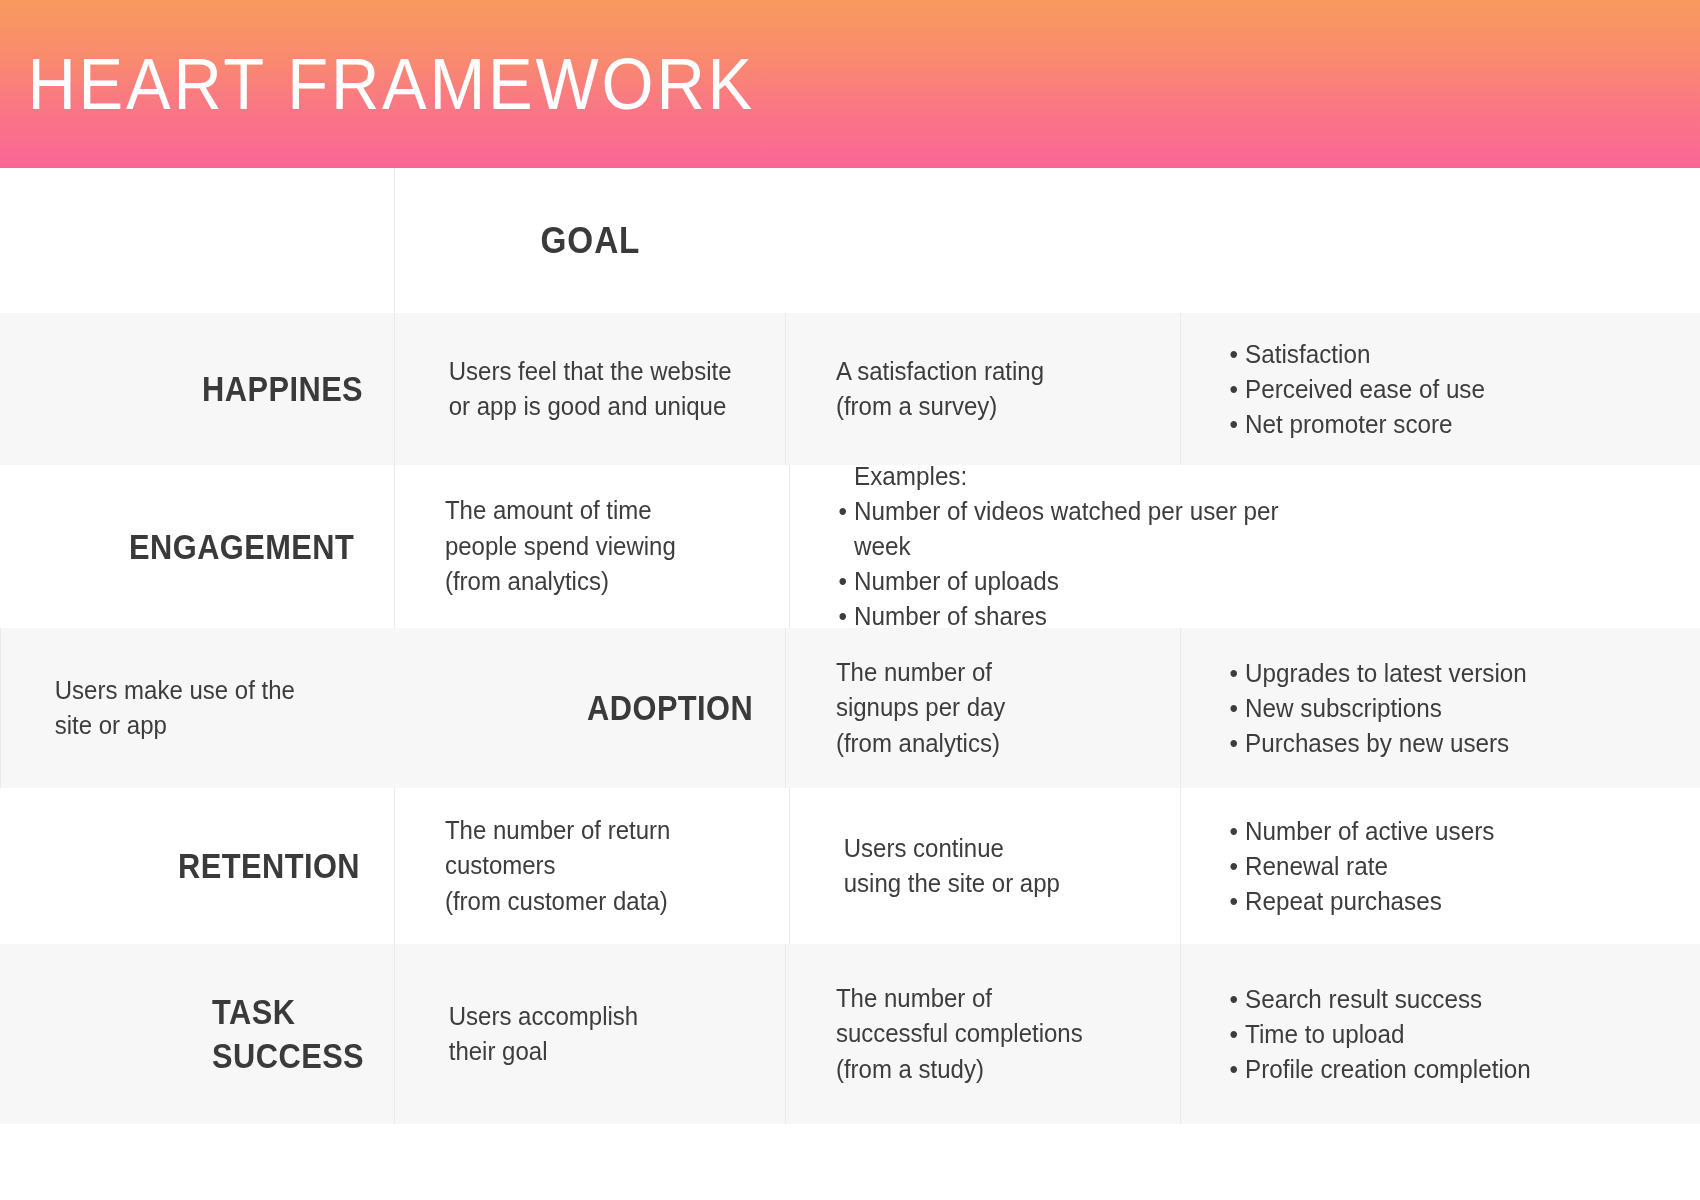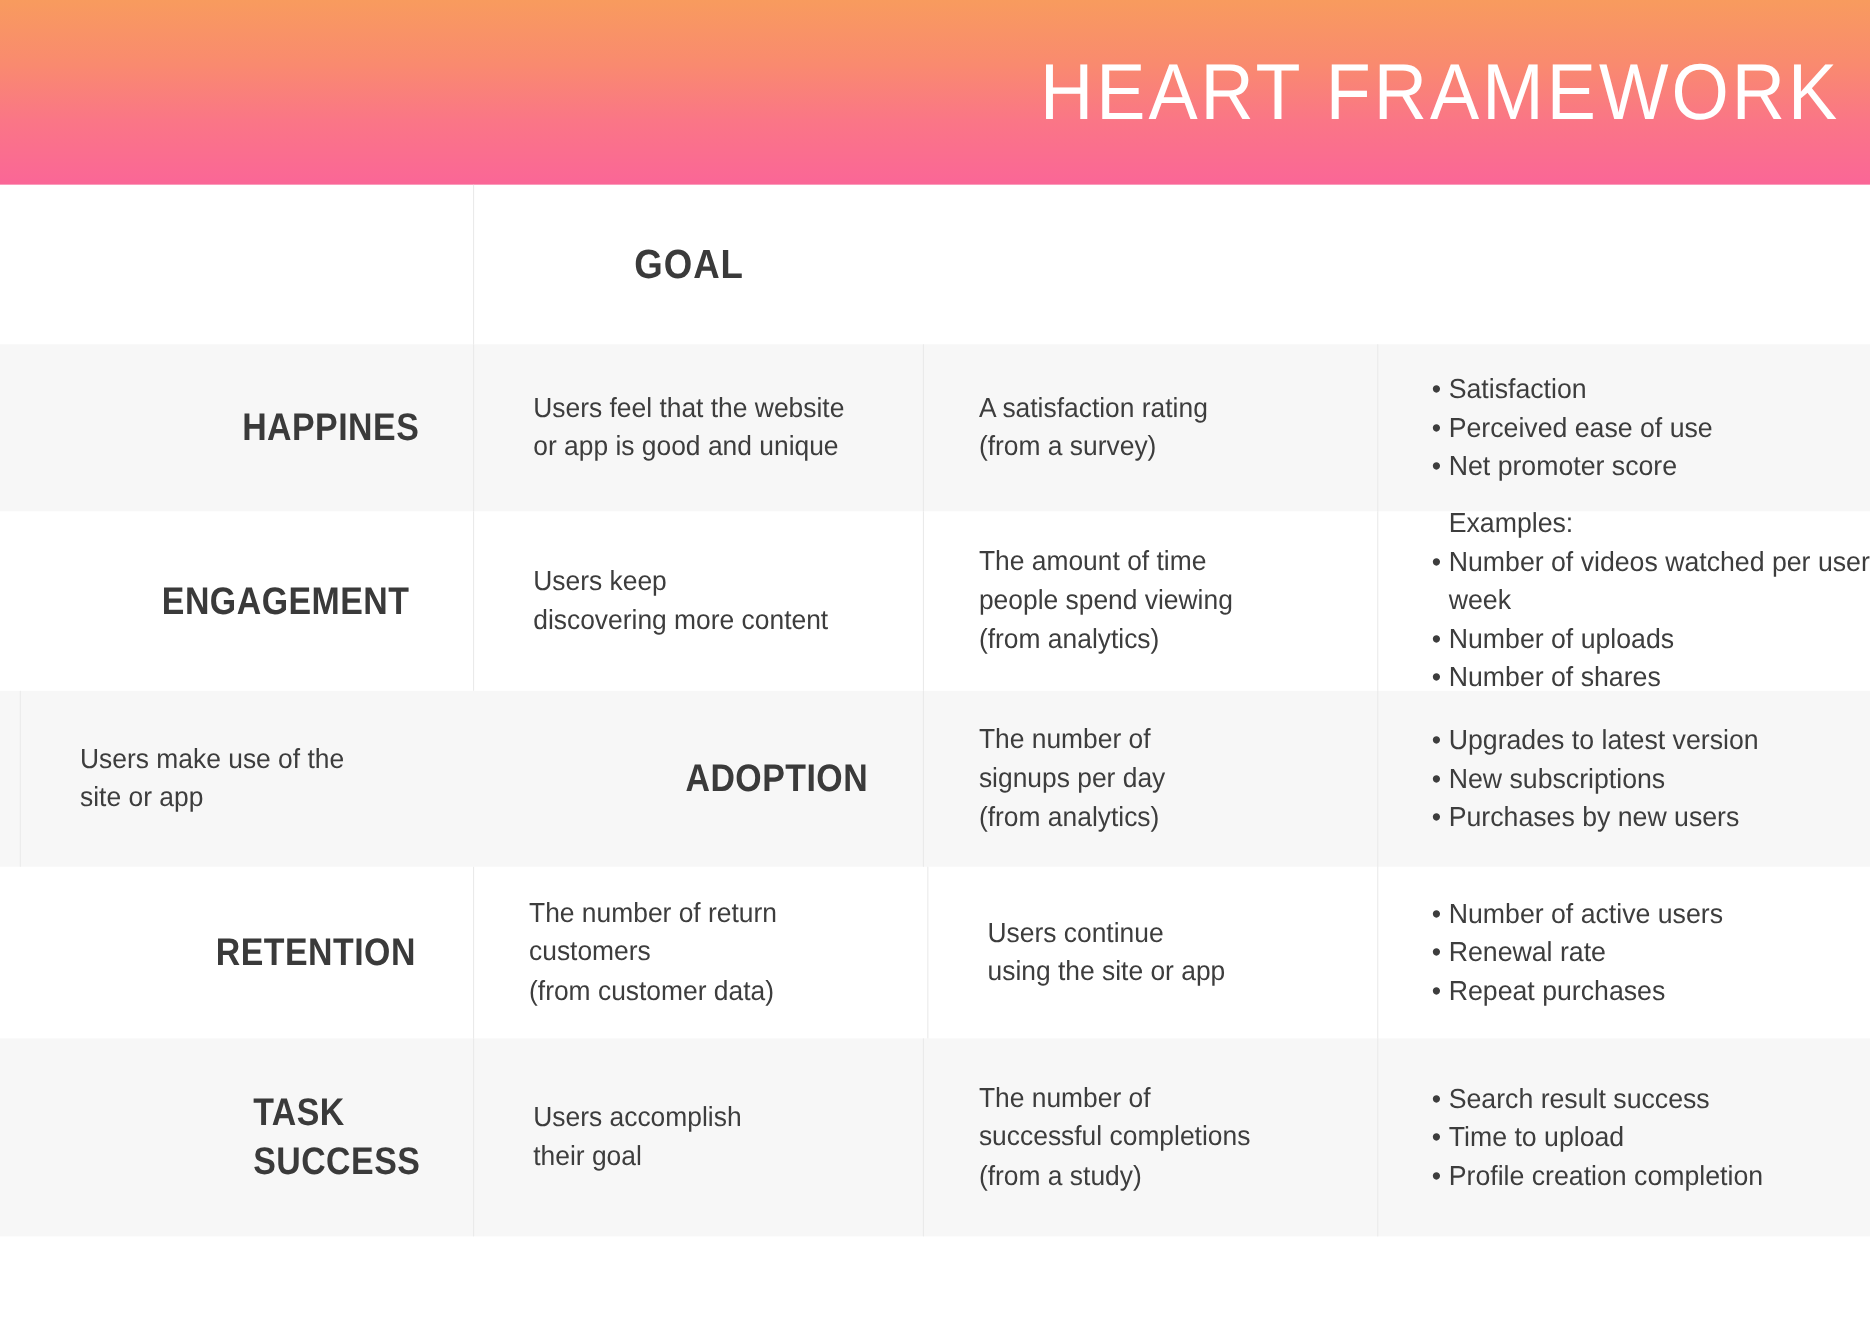--- a/index.html
+++ b/index.html
@@ -23,21 +23,21 @@
     flex-direction: column;
   }
 
   
   .banner {
     height: 168px;
     flex: 0 0 168px;
     background: linear-gradient(180deg, #F89B5E 0%, #F98A6F 35%, #FA7686 65%, #FA6697 100%);
     display: flex;
     align-items: center;
-    justify-content: flex-end;
+    justify-content: flex-start;
     position: relative;
   }
   .banner-title {
     color: #ffffff;
     font-size: 72px;
     font-weight: 400;
     letter-spacing: 3px;
     line-height: 1;
     transform: scaleX(0.93);
     white-space: nowrap;
@@ -57,21 +57,20 @@
     box-sizing: border-box;
   }
   .row.shaded { background: #F7F7F7; }
   .row.plain  { background: #FFFFFF; }
 
   .cell {
     box-sizing: border-box;
     position: relative;
     display: flex;
     align-items: center;
-    margin-left: 18px;
   }
   
   .c-cat  { flex: 0 0 394px; justify-content: flex-end; }
   .c-goal { flex: 0 0 391px; }
   .c-sig  { flex: 0 0 395px; }
   .c-met  { flex: 0 0 520px; }
 
   
   .c-goal, .c-sig, .c-met {
     border-left: 1.5px solid #EAEAEA;
@@ -194,24 +193,20 @@
               <span class="m-text">Net promoter score</span>
             </div>
           </div>
       </div>
     </div>
 
     <div class="row plain r2">
       <div class="cell c-cat">
         <span class="cat-label">ENGAGEMENT</span>
       </div>
-      <div class="cell c-goal">
-        <span class="body-text">Users keep
-discovering more content</span>
-      </div>
       <div class="cell c-sig">
         <span class="body-text">The amount of time
 people spend viewing
 (from analytics)</span>
       </div>
       <div class="cell c-met">
         <div class="metrics">
             <div class="m-item nobullet">
               <span class="m-bullet">•</span>
               <span class="m-text">Examples:</span>

